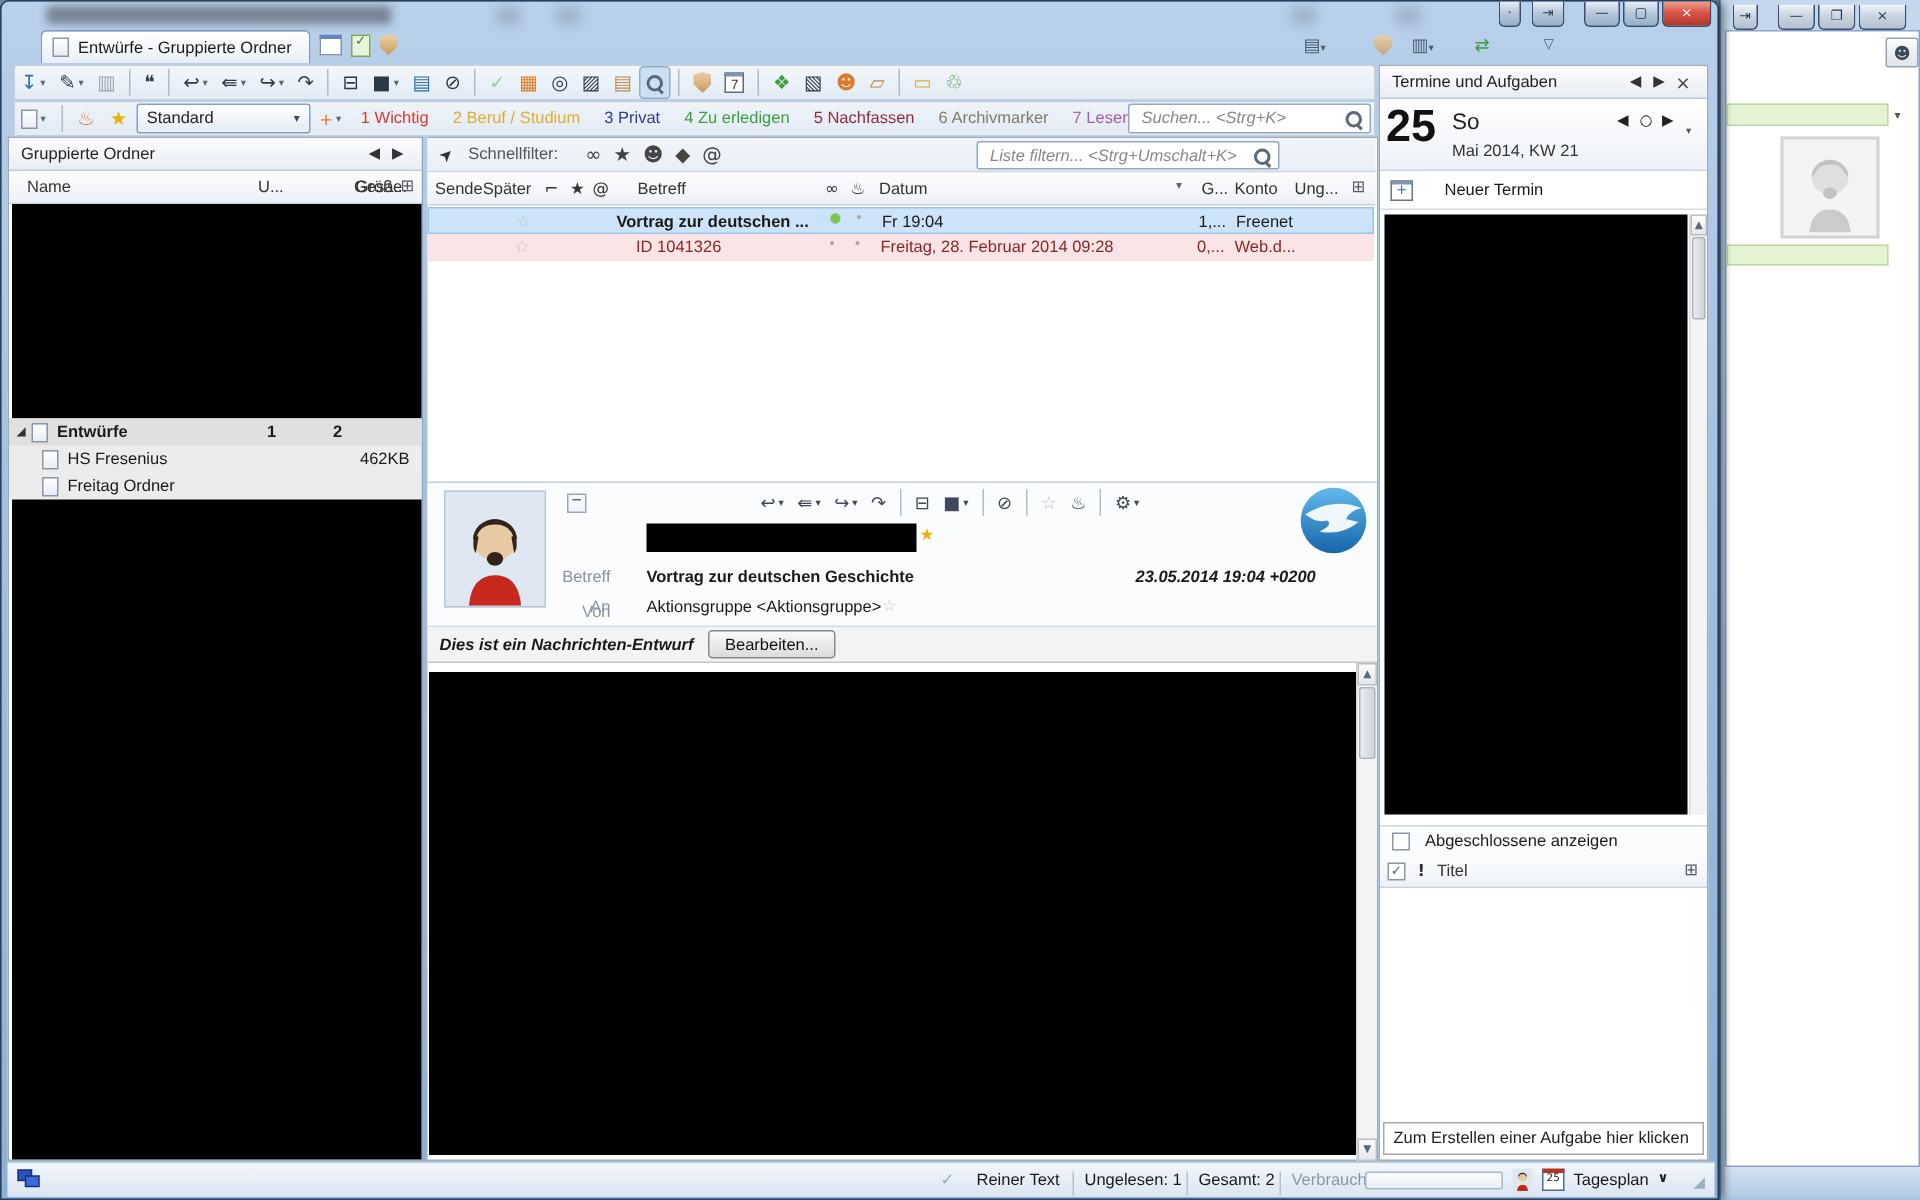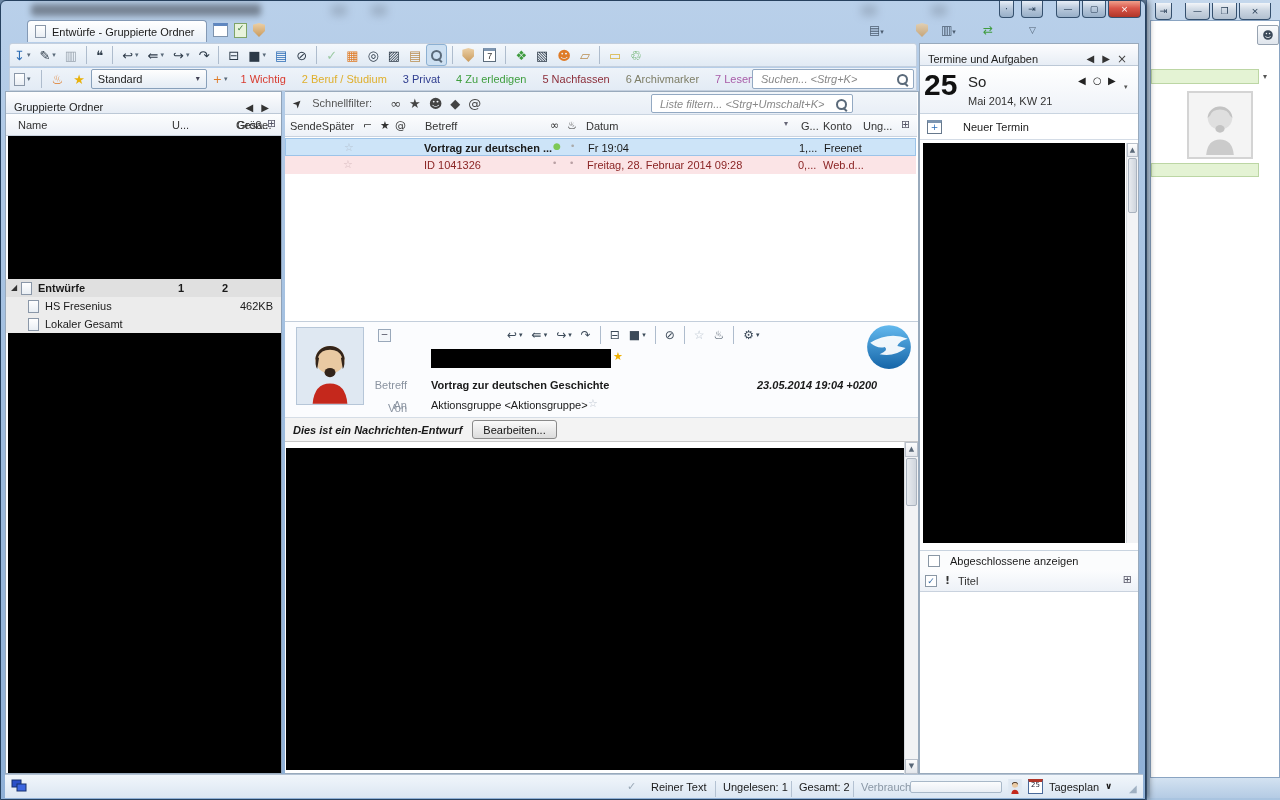--- a/index.html
+++ b/index.html
@@ -52,21 +52,21 @@
   .tag { margin:0 7px; white-space:nowrap; }
   .t1{color:#d83a2e} .t2{color:#dfaf2c} .t3{color:#2f3d8f} .t4{color:#3e9e3e} .t5{color:#8c2e3a} .t6{color:#7d7d66} .t7{color:#a85ca8}
 
   .searchwrap { position:absolute; }
   .searchwrap input { width:100%; height:20px; border:1px solid #93a9c2; border-radius:2px; background:#fff; padding:0 22px 0 8px; font:italic 11px "Liberation Sans",sans-serif; color:#888; }
   .searchwrap input::placeholder { color:#888; font-style:italic; }
   .searchwrap .mag { position:absolute; right:6px; top:5px; }
 
   
   .pane { position:absolute; background:#fff; border:1px solid #99aabc; }
-  .pane-header { position:absolute; left:0; right:0; height:22px; background:linear-gradient(#fdfdfe,#e7edf5); border-bottom:1px solid #bcc8d6; display:flex; align-items:flex-end; padding:0 8px; color:#222; }
+  .pane-header { position:absolute; left:0; right:0; height:22px; background:linear-gradient(#fdfdfe,#e7edf5); border-bottom:1px solid #bcc8d6; display:flex; align-items:center; padding:0 8px; color:#222; }
   .colhdr { position:absolute; left:0; right:0; height:22px; background:linear-gradient(#fcfdfe,#edf1f7); border-bottom:1px solid #c9d2de; color:#333; }
   .colhdr span { position:absolute; top:5px; }
   .navbtn { font-size:10px; color:#333; padding:0 4px; }
   .xbtn { font-size:12px; color:#444; padding:0 3px; }
   .picker { font-size:11px; color:#556; }
 
   
   .treerow { position:absolute; left:0; right:0; height:18px; display:flex; align-items:center; }
   .twisty { width:10px; font-size:8px; color:#333; text-align:center; }
 
@@ -325,21 +325,21 @@
         <span class="abs" style="left:172px;font-weight:bold;">1</span>
         <span class="abs" style="left:216px;font-weight:bold;">2</span>
       </div>
       <div class="treerow" style="top:18px;">
         <span class="page-icon" style="margin-left:22px;"></span>
         <span style="margin-left:6px;">HS Fresenius</span>
         <span class="abs" style="right:8px;">462KB</span>
       </div>
       <div class="treerow" style="top:36px;">
         <span class="page-icon" style="margin-left:22px;"></span>
-        <span style="margin-left:6px;">Lokaler Gesamt</span>
+        <span style="margin-left:6px;">Freitag Ordner</span>
       </div>
     </div>
     <div class="blk" style="left:2px;top:241px;width:273px;height:440px;"></div>
   </div>
 
   <div class="pane" style="left:284px;top:90px;width:634px;height:683px;border-left:none;">
 
     <div class="abs" style="left:0;top:0;width:632px;height:23px;background:linear-gradient(#f2f6fa,#e8eef6);border-bottom:1px solid #c9d4e0;display:flex;align-items:center;">
       <span class="glyph" style="margin-left:8px;display:inline-block;transform:rotate(-45deg);color:#333;font-size:11px;">➤</span>
       <span style="margin-left:10px;color:#555;">Schnellfilter:</span>
@@ -375,21 +375,21 @@
       <span style="left:301px;">Datum</span>
       <span style="left:499px;font-size:8px;color:#667;" class="glyph">▾</span>
       <span style="left:516px;">G...</span>
       <span style="left:538px;">Konto</span>
       <span style="left:578px;">Ung...</span>
       <span class="picker glyph" style="left:616px;top:4px;">⊞</span>
     </div>
 
     <div class="mrow" style="left:0;top:46px;background:#cde4f8;border:1px solid #9cc3e8;">
       <span class="glyph" style="left:58px;color:#b8c4d2;">☆</span>
-      <span style="left:138px;font-weight:bold;">Vortrag zur deutschen ...</span>
+      <span style="left:125px;font-weight:bold;">Vortrag zur deutschen ...</span>
       <span class="glyph" style="left:267px;color:#7dc855;font-size:9px;">●</span>
       <span class="glyph" style="left:284px;color:#aaa;font-size:9px;">•</span>
       <span style="left:302px;">Fr 19:04</span>
       <span style="left:513px;">1,...</span>
       <span style="left:538px;">Freenet</span>
     </div>
     <div class="mrow" style="left:0;top:64px;background:#fbe4e6;color:#8b2525;">
       <span class="glyph" style="left:58px;color:#d8bcc0;">☆</span>
       <span style="left:139px;">ID 1041326</span>
       <span class="glyph" style="left:267px;color:#b9a0a4;font-size:9px;">•</span>
@@ -523,20 +523,21 @@
     <div class="abs" style="left:0;top:506px;width:218px;height:20px;border-top:1px solid #c9d4e0;display:flex;align-items:center;gap:10px;padding:0 8px;background:#fbfcfd;">
       <span class="checkbox"></span>
       <span>Abgeschlossene anzeigen</span>
     </div>
     <div class="colhdr" style="top:526px;height:22px;display:flex;align-items:center;gap:8px;padding:0 5px;position:absolute;">
       <span class="checkbox" style="position:static;">✓</span>
       <span class="glyph" style="position:static;font-weight:bold;color:#333;">!</span>
       <span style="position:static;">Titel</span>
       <span class="picker glyph" style="position:absolute;right:6px;top:4px;">⊞</span>
     </div>
+    <input type="text" class="plainput abs" style="left: 2px; top: 704px; width: 214px; height: 22px;" placeholder="Zum Erstellen einer Aufgabe hier klicken">
   </div>
 
   <div id="statusbar">
     <span style="left:6px;top:4px;">
       <svg width="16" height="14" viewBox="0 0 16 14">
           <rect x="1" y="1" width="9" height="7" fill="#2b50c8" stroke="#16306e"></rect>
           <rect x="6" y="5" width="9" height="7" fill="#3c66e0" stroke="#16306e"></rect>
         </svg>
     </span>
     <span class="glyph" style="left:622px;color:#9aa8b6;">✓</span>

